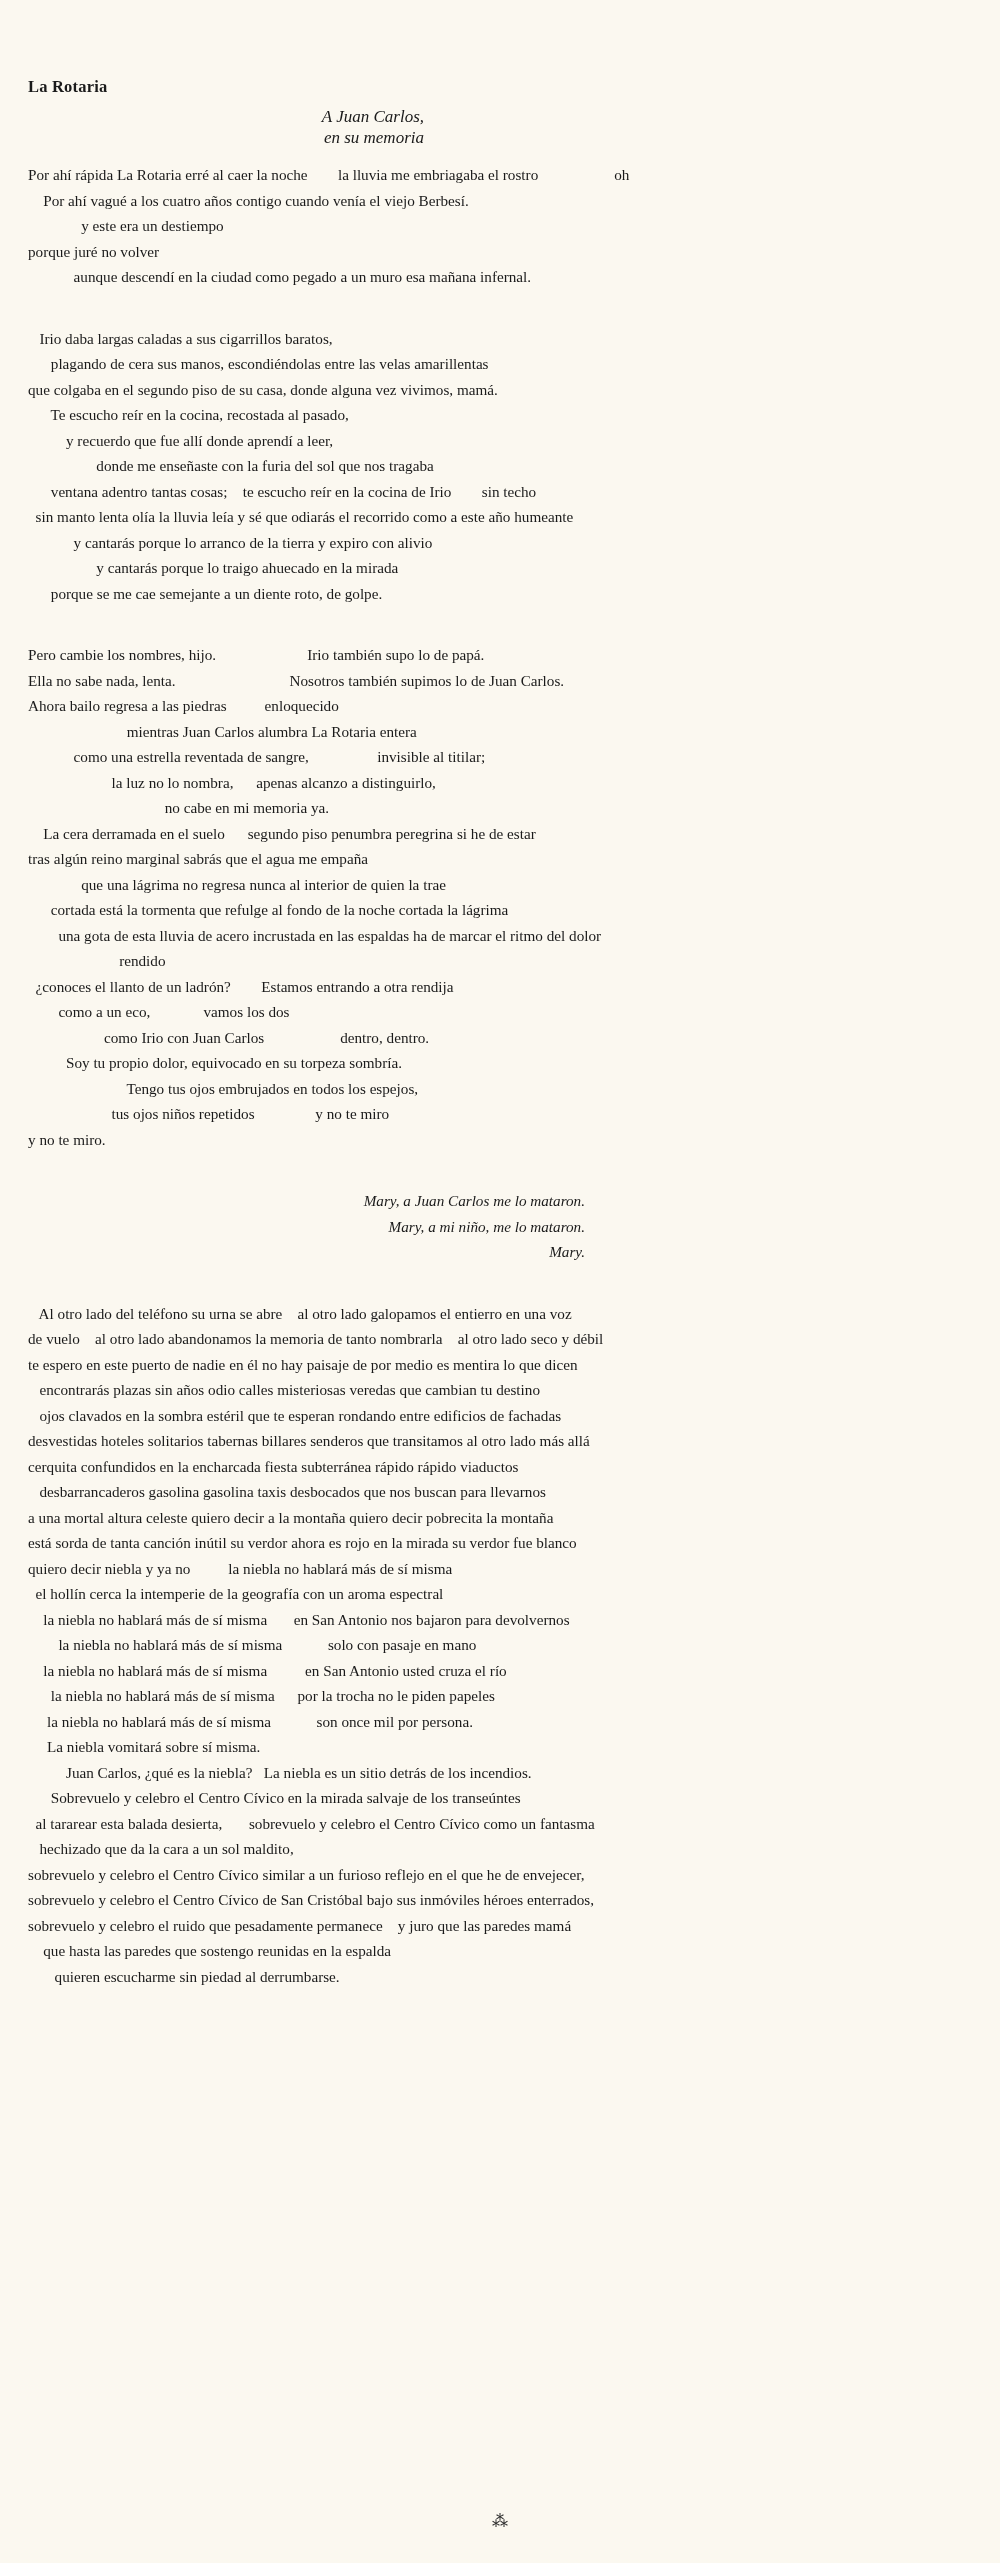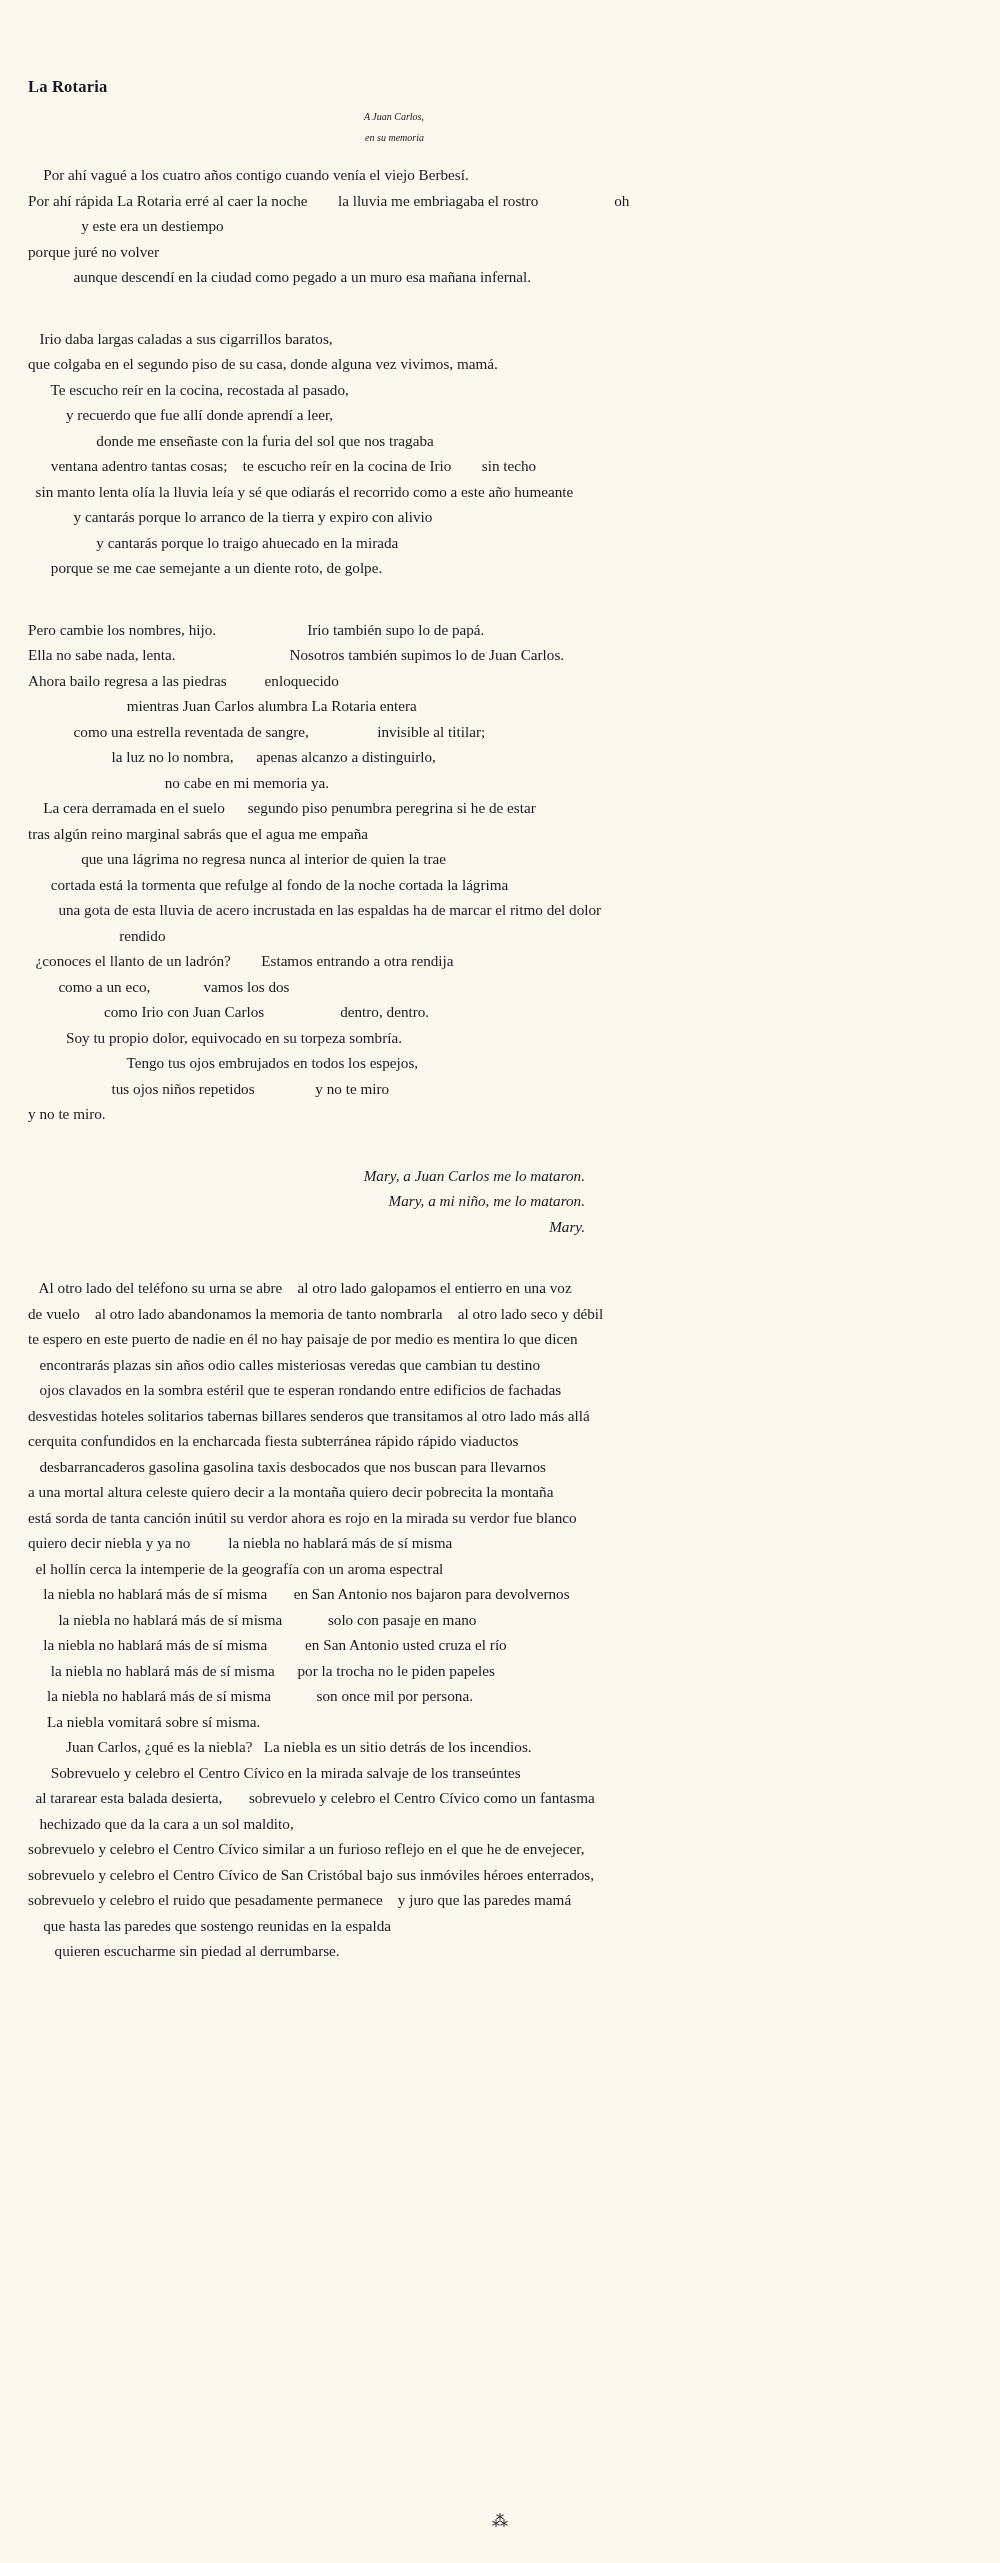--- a/index.html
+++ b/index.html
@@ -35,21 +35,21 @@
     white-space: pre;
   }
 
   
   .dedication {
     position: absolute;
     right: 415px;
     top: 62px;
     text-align: right;
     font-style: italic;
-    font-size: 10px;
+    font-size: 17px;
     line-height: 21px;
   }
   .dedication div { white-space: pre; }
 
   
   .body-block {
     position: absolute;
     left: 0;
     top: 118px;
     width: 1000px;
@@ -92,29 +92,30 @@
 
   <h1 class="poem-title">La Rotaria</h1>
 
   <div class="dedication">
     <div>A Juan Carlos,</div>
     <div>en su memoria</div>
   </div>
 
   <div class="body-block" id="poem-body">
       <div class="stanza">
+        <div class="vline">Por ahí rápida La Rotaria erré al caer la noche        la lluvia me embriagaba el rostro                    oh</div>
         <div class="vline">    Por ahí vagué a los cuatro años contigo cuando venía el viejo Berbesí.</div>
-        <div class="vline">Por ahí rápida La Rotaria erré al caer la noche        la lluvia me embriagaba el rostro                    oh</div>
         <div class="vline">              y este era un destiempo</div>
         <div class="vline">porque juré no volver</div>
         <div class="vline">            aunque descendí en la ciudad como pegado a un muro esa mañana infernal.</div>
       </div>
       <div class="spacer"></div>
       <div class="stanza">
         <div class="vline">   Irio daba largas caladas a sus cigarrillos baratos,</div>
+        <div class="vline">      plagando de cera sus manos, escondiéndolas entre las velas amarillentas</div>
         <div class="vline">que colgaba en el segundo piso de su casa, donde alguna vez vivimos, mamá.</div>
         <div class="vline">      Te escucho reír en la cocina, recostada al pasado,</div>
         <div class="vline">          y recuerdo que fue allí donde aprendí a leer,</div>
         <div class="vline">                  donde me enseñaste con la furia del sol que nos tragaba</div>
         <div class="vline">      ventana adentro tantas cosas;    te escucho reír en la cocina de Irio        sin techo</div>
         <div class="vline">  sin manto lenta olía la lluvia leía y sé que odiarás el recorrido como a este año humeante</div>
         <div class="vline">            y cantarás porque lo arranco de la tierra y expiro con alivio</div>
         <div class="vline">                  y cantarás porque lo traigo ahuecado en la mirada</div>
         <div class="vline">      porque se me cae semejante a un diente roto, de golpe.</div>
       </div>

